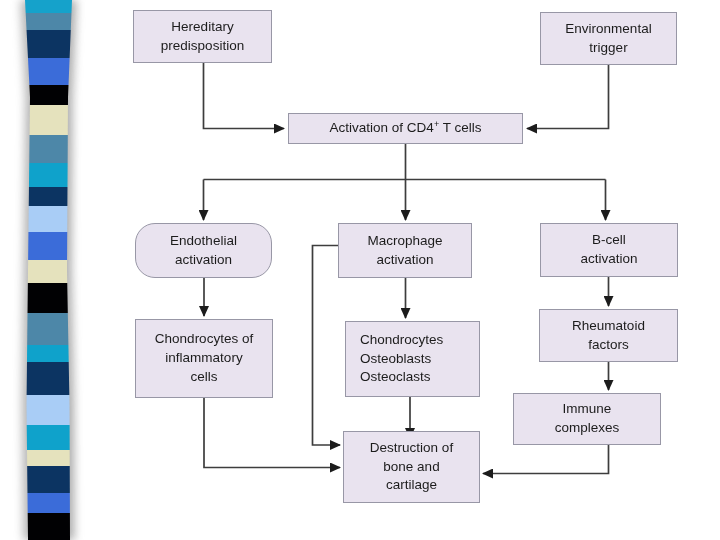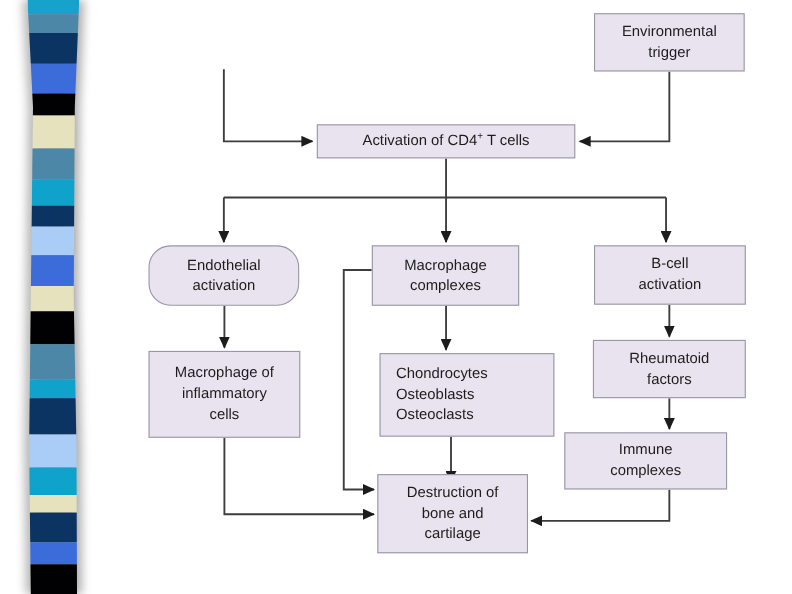--- a/index.html
+++ b/index.html
@@ -45,21 +45,21 @@
   }
   .box .lbl { white-space: pre-line; }
   .box.align-left { justify-content: flex-start; text-align: left; padding-left: 14px; }
   #b-hereditary   { left:133px; top:10px;  width:139px; height:53px; }
   #b-environment  { left:540px; top:12px;  width:137px; height:53px; }
   #b-cd4          { left:288px; top:113px; width:235px; height:31px; }
   #b-endothelial  { left:135px; top:223px; width:137px; height:55px;border-radius:20px; }
   #b-macrophage   { left:338px; top:223px; width:134px; height:55px; }
   #b-bcell        { left:540px; top:223px; width:138px; height:54px; }
   #b-recruitment  { left:135px; top:319px; width:138px; height:79px; }
-  #b-chondrocytes { left:345px; top:321px; width:159px; height:76px; }
+  #b-chondrocytes { left:345px; top:321px; width:135px; height:76px; }
   #b-rheumatoid   { left:539px; top:309px; width:139px; height:53px;align-items:center; }
   #b-immune       { left:513px; top:393px; width:148px; height:52px; }
   #b-destruction  { left:343px; top:431px; width:137px; height:72px; }
   sup.plus { font-size: 9px; line-height: 0; }
 </style>
 </head>
 <body>
 
 <div class="tie-wrap">
   <div class="tie">
@@ -108,47 +108,51 @@
       <path d="M405.5 278 V318" marker-end="url(#ah)"></path>
       <path d="M608.5 277 V306" marker-end="url(#ah)"></path>
       <path d="M608.5 362 V390" marker-end="url(#ah)"></path>
       <path d="M338 245.5 H312.5 V445 H340" marker-end="url(#ah)"></path>
       <path d="M204 398 V467.5 H340" marker-end="url(#ah)"></path>
       <path d="M410 397 V438" marker-end="url(#ah)"></path>
       <path d="M608.5 445 V473.5 H483" marker-end="url(#ah)"></path>
     </g>
   </svg>
 
+  <div class="box" id="b-hereditary">
+    <span class="lbl">Hereditary
+predisposition</span>
+  </div>
 
   <div class="box" id="b-environment">
     <span class="lbl">Environmental
 trigger</span>
   </div>
 
   <div class="box" id="b-cd4">
     <span class="lbl"><span>Activation of CD4</span><sup class="plus">+</sup><span> T cells</span></span>
   </div>
 
   <div class="box" id="b-endothelial">
     <span class="lbl">Endothelial
 activation</span>
   </div>
 
   <div class="box" id="b-macrophage">
     <span class="lbl">Macrophage
-complexes</span>
+activation</span>
   </div>
 
   <div class="box" id="b-bcell">
     <span class="lbl">B-cell
 activation</span>
   </div>
 
   <div class="box" id="b-recruitment">
-    <span class="lbl">Macrophage of
+    <span class="lbl">Chondrocytes of
 inflammatory
 cells</span>
   </div>
 
   <div class="box align-left" id="b-chondrocytes">
     <span class="lbl">Chondrocytes
 Osteoblasts
 Osteoclasts</span>
   </div>
 

